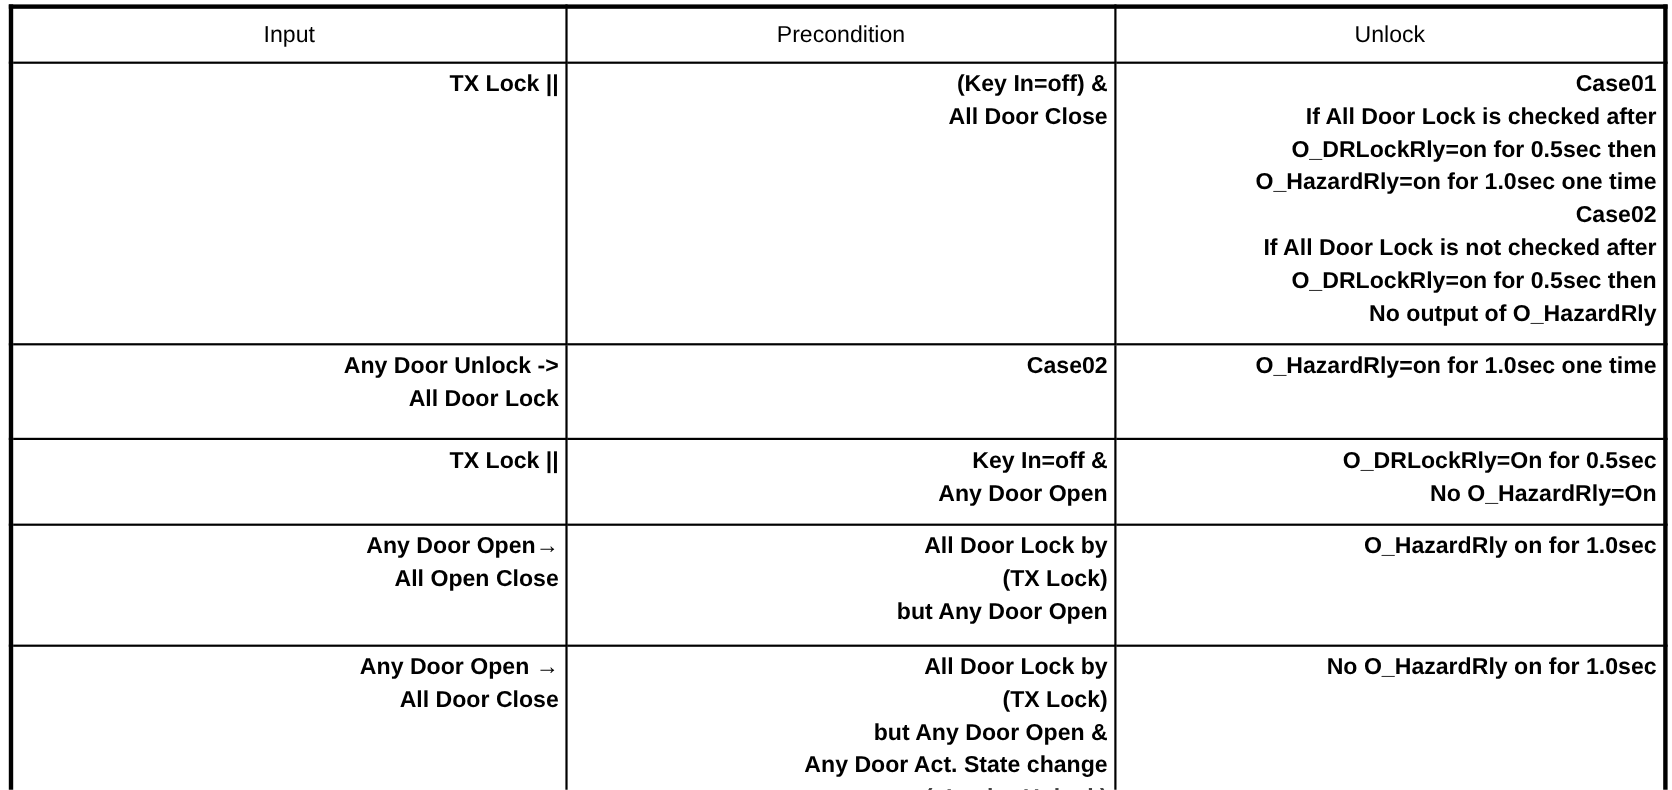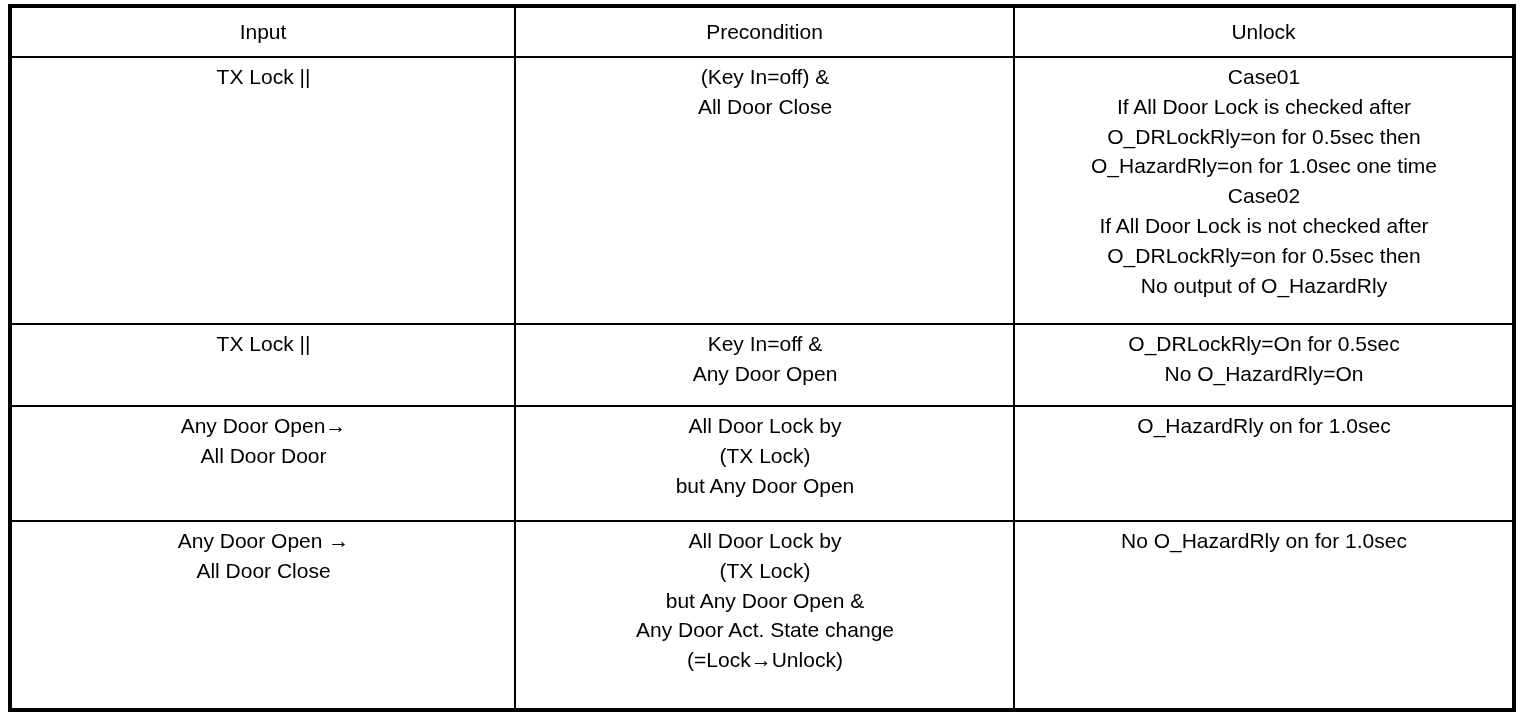--- a/index.html
+++ b/index.html
@@ -32,22 +32,22 @@
   table.spec-table col.c-precond  { width: 499px; }
   table.spec-table col.c-output   { width: 500px; }
 
   table.spec-table th,
   table.spec-table td {
     border: 2px solid #000000;
     vertical-align: top;
     padding: 4px 6px 4px 7px;
     font-size: 21px;
     line-height: 1.42;
-    font-weight: normal;
-    text-align: center;
+    font-weight: bold;
+    text-align: right;
     white-space: pre-line;
   }
   table.spec-table thead th {
     text-align: center;
     vertical-align: middle;
     height: 44px;
     padding: 2px 6px;
     font-weight: normal;
   }
   tr.r1 td { height: 246px; }
@@ -81,30 +81,36 @@
 All Door Close</td>
         <td>Case01
 If All Door Lock is checked after
 O_DRLockRly=on for 0.5sec then
 O_HazardRly=on for 1.0sec one time
 Case02
 If All Door Lock is not checked after
 O_DRLockRly=on for 0.5sec then
 No output of O_HazardRly</td>
       </tr>
+      <tr class="r2">
+        <td>Any Door Unlock -&gt;
+All Door Lock</td>
+        <td>Case02</td>
+        <td>O_HazardRly=on for 1.0sec one time</td>
+      </tr>
       <tr class="r3">
         <td>TX Lock ||</td>
         <td>Key In=off &amp;
 Any Door Open</td>
         <td>O_DRLockRly=On for 0.5sec
 No O_HazardRly=On</td>
       </tr>
       <tr class="r4">
         <td>Any Door Open→
-All Door Door</td>
+All Open Close</td>
         <td class="ln-sp">All Door Lock by
 (TX Lock)
 but Any Door Open</td>
         <td>O_HazardRly on for 1.0sec</td>
       </tr>
       <tr class="r5">
         <td>Any Door Open →
 All Door Close</td>
         <td class="ln-sp">All Door Lock by
 (TX Lock)

